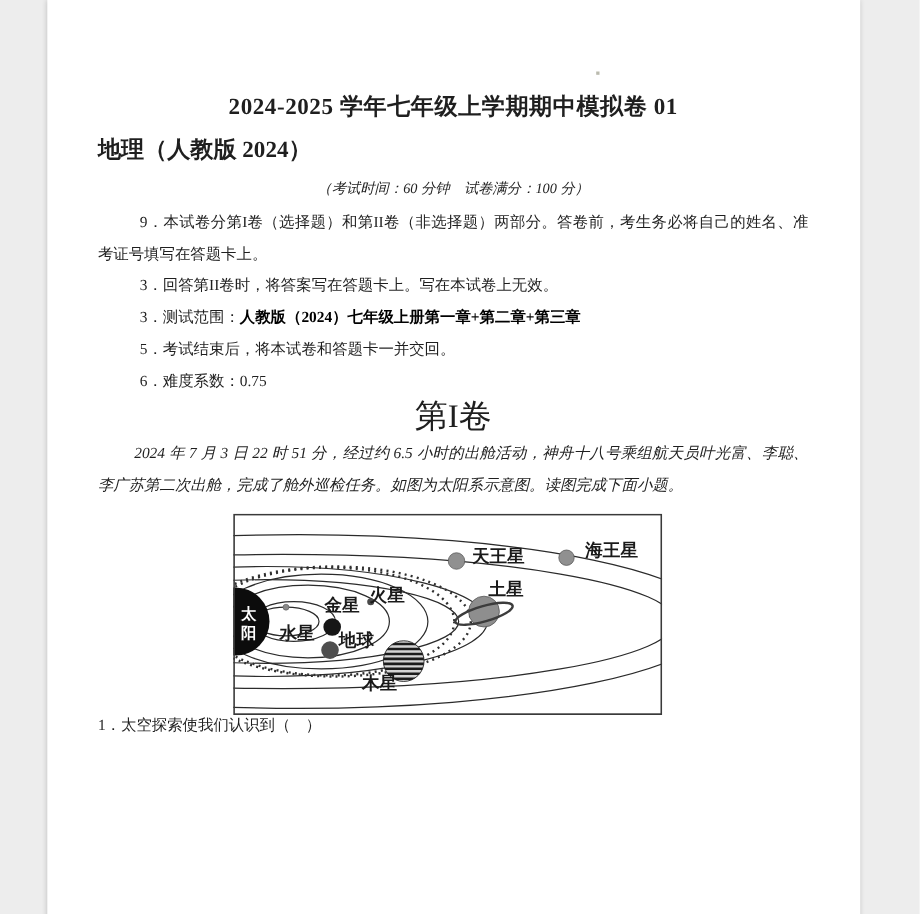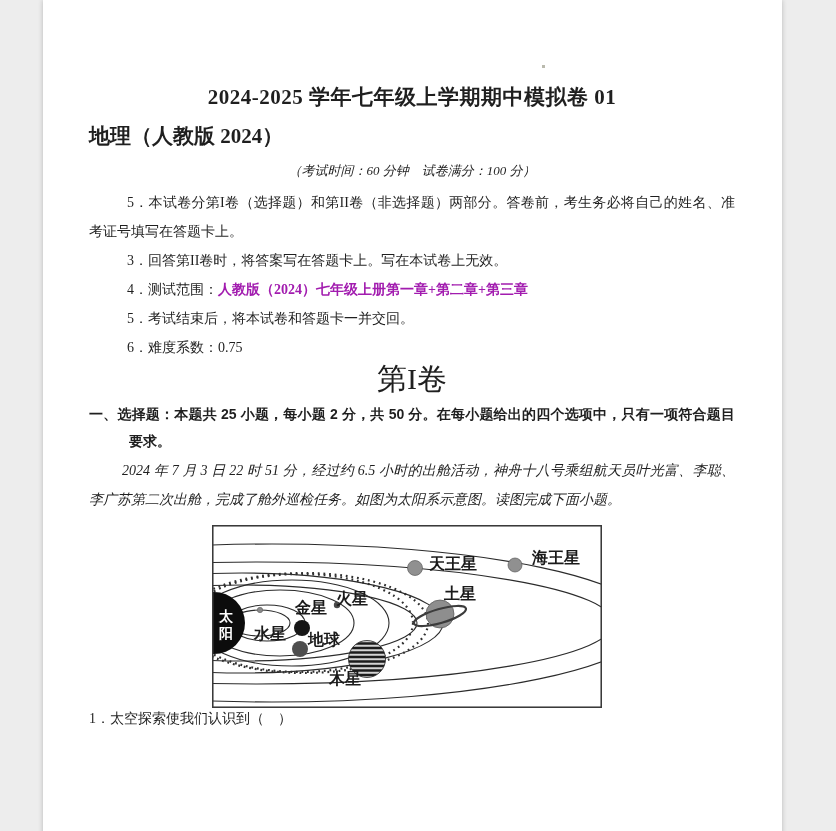--- a/index.html
+++ b/index.html
@@ -71,35 +71,34 @@
 <div class="page">
   <span class="speck"></span>
   <div class="content">
 
     <h1 class="title">2024-2025 学年七年级上学期期中模拟卷 01</h1>
     <h2 class="subtitle">地理（人教版 2024）</h2>
     <div class="exam-info">（考试时间：60 分钟　试卷满分：100 分）</div>
 
     <div class="notices">
       <div id="notices-list">
-  <p class="note"><span class="note-text">5．本试卷分第I卷（选择题）和第II卷（非选择题）两部分。答卷前，考生务必将自己的姓名、准考证号填写在答题卡上。</span></p>
+  <p class="note"><span class="note-text">9．本试卷分第I卷（选择题）和第II卷（非选择题）两部分。答卷前，考生务必将自己的姓名、准考证号填写在答题卡上。</span></p>
 
 
   <p class="note"><span class="note-text">3．回答第II卷时，将答案写在答题卡上。写在本试卷上无效。</span></p>
 
-  <p class="note"><span class="note-text">4．测试范围：</span><span class="hl" style="color: #a21caf;">人教版（2024）七年级上册第一章+第二章+第三章</span></p>
+  <p class="note"><span class="note-text">3．测试范围：</span><span class="hl" style="color: #000000;">人教版（2024）七年级上册第一章+第二章+第三章</span></p>
 
   <p class="note"><span class="note-text">5．考试结束后，将本试卷和答题卡一并交回。</span></p>
 
   <p class="note"><span class="note-text">6．难度系数：0.75</span></p>
 </div>
     </div>
 
     <div class="section-heading">第I卷</div>
-    <div class="instruction">一、选择题：本题共 25 小题，每小题 2 分，共 50 分。在每小题给出的四个选项中，只有一项符合题目要求。</div>
     <div class="intro">2024 年 7 月 3 日 22 时 51 分，经过约 6.5 小时的出舱活动，神舟十八号乘组航天员叶光富、李聪、李广苏第二次出舱，完成了舱外巡检任务。如图为太阳系示意图。读图完成下面小题。</div>
 
     <div class="figure">
       <svg width="390" height="183" viewBox="0 0 390 183">
         <defs>
           <clipPath id="frameClip">
               <rect x="0" y="0" width="390" height="183"></rect>
             </clipPath>
           <clipPath id="jupClip">
               <circle cx="155" cy="134" r="18.5"></circle>

